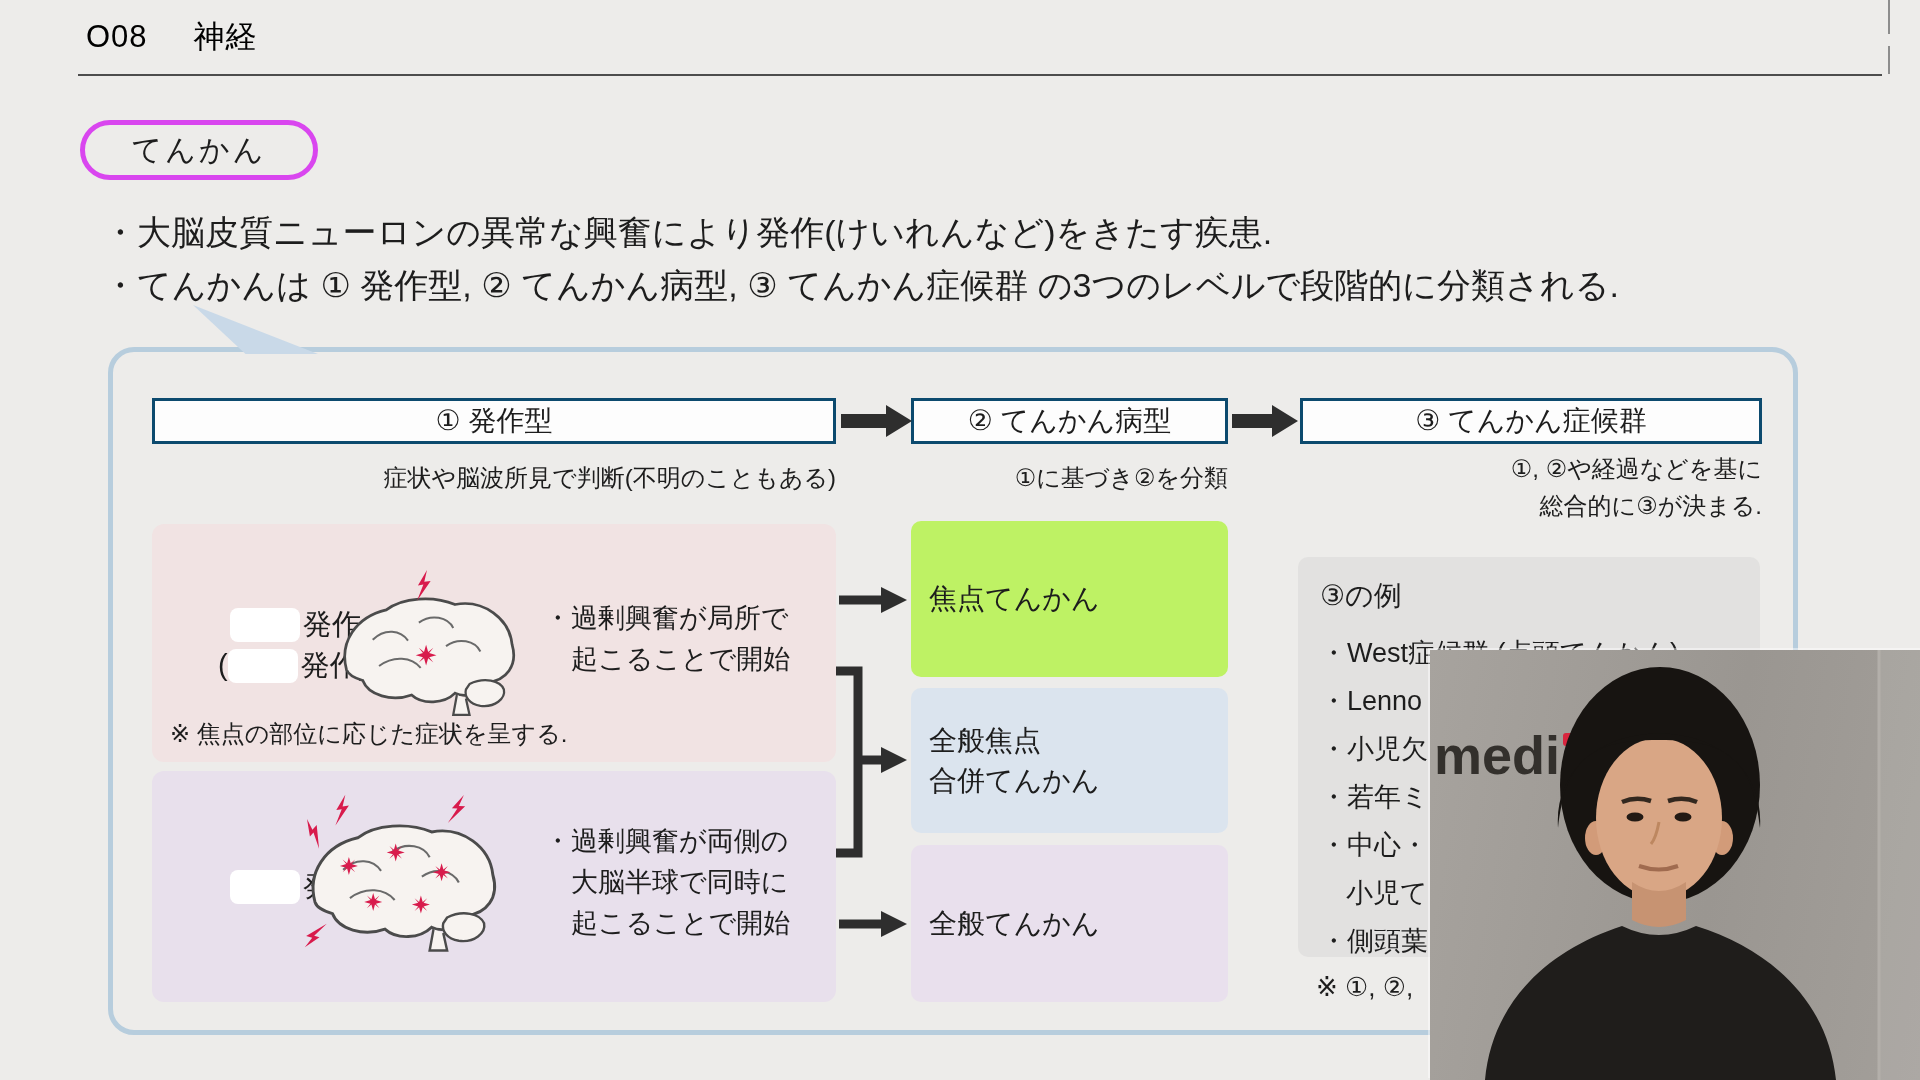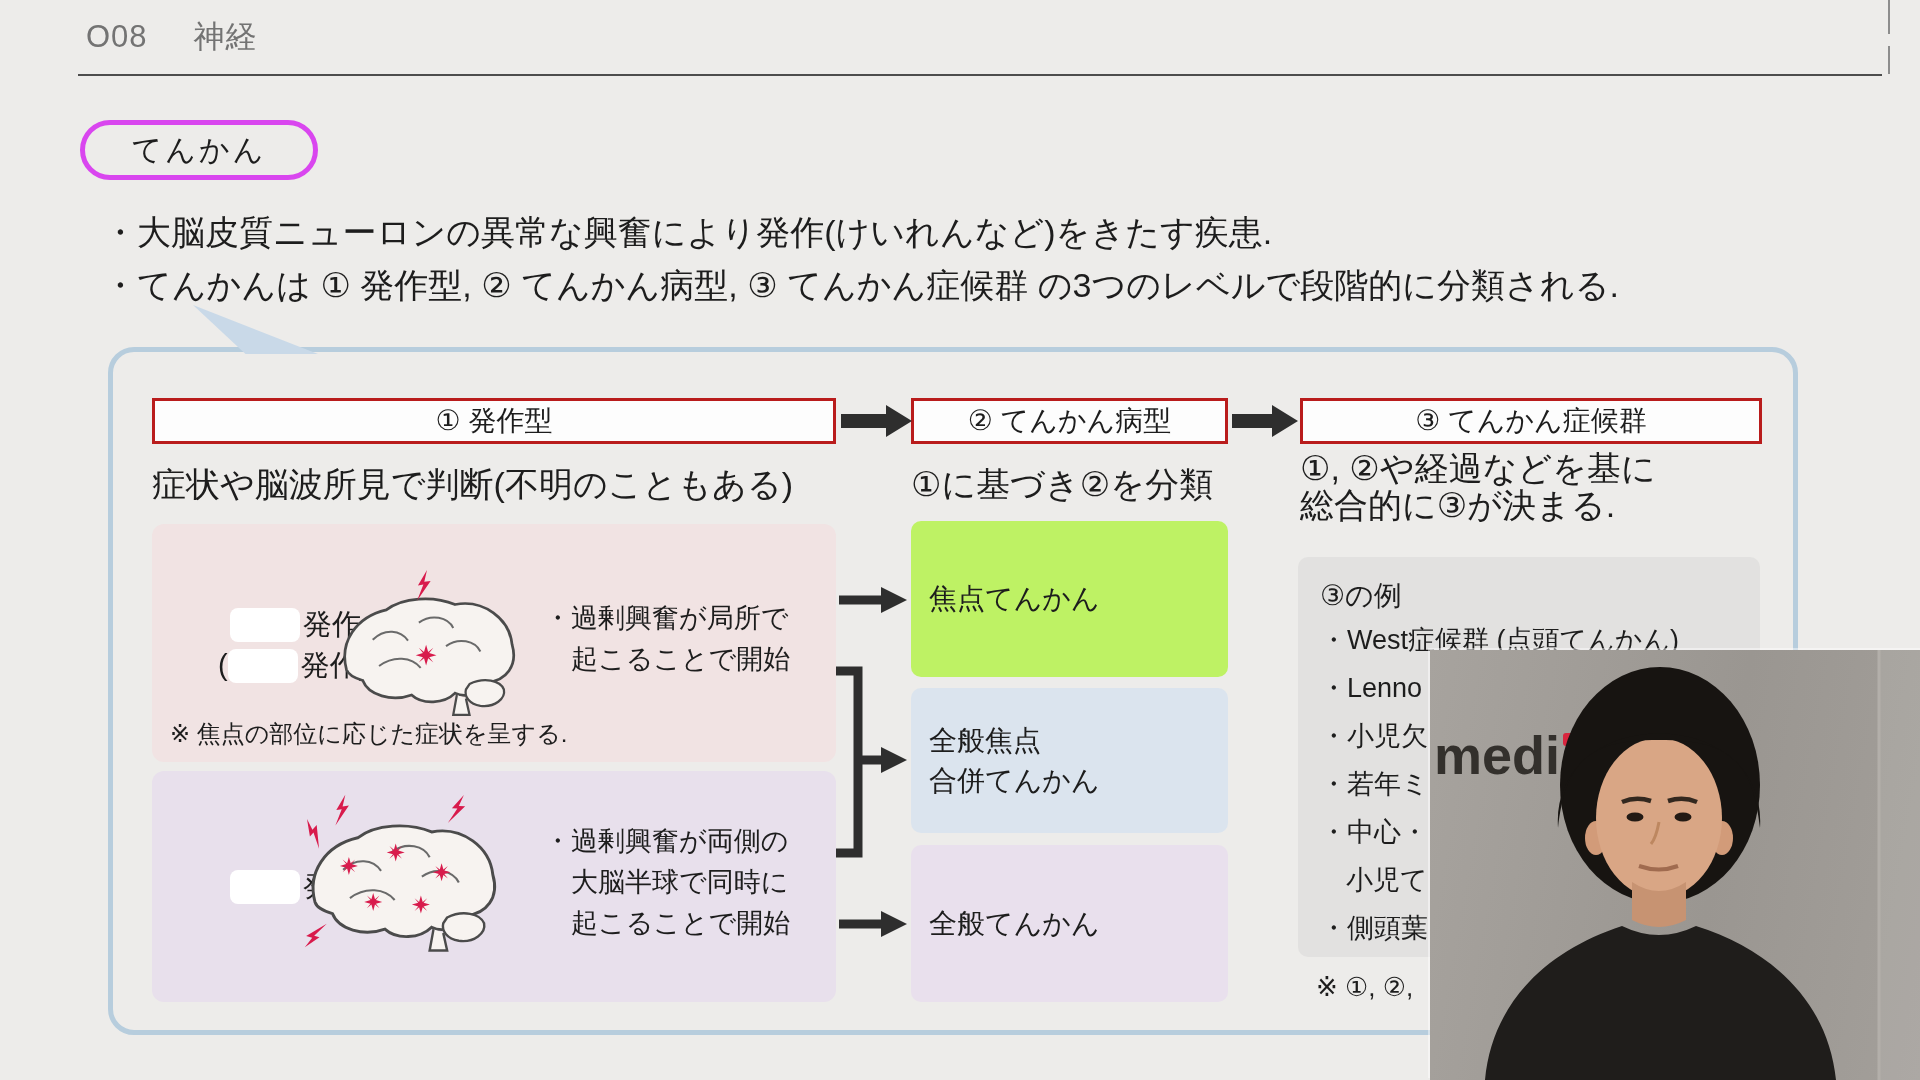--- a/index.html
+++ b/index.html
@@ -3,21 +3,21 @@
 <meta charset="utf-8">
 <style>
   * { box-sizing: border-box; }
   html,body { margin:0; padding:0; background:#edecea; }
   .stage {
     position:relative; width:1920px; height:1080px; overflow:hidden;
     background:#edecea; color:#1d1d1d;
     font-family:"Liberation Sans","DejaVu Sans",sans-serif;
   }
   
-  .page-header { position:absolute; left:86px; top:16px; font-size:31px; letter-spacing:1px; color:#737373; }
+  .page-header { position:absolute; left:86px; top:16px; font-size:31px; letter-spacing:1px; color:#000000; }
   .page-header .code { margin-right:46px; }
   .header-rule { position:absolute; left:78px; top:74px; width:1804px; height:2px; background:#4d4d4d; }
   .tick { position:absolute; left:1888px; width:2px; background:#8d8d8d; }
   .tick1 { top:0; height:34px; }
   .tick2 { top:46px; height:28px; }
   
   .topic-pill {
     position:absolute; left:80px; top:120px; width:238px; height:60px;
     border:5px solid #d946ef; border-radius:32px;
     display:flex; align-items:center; justify-content:center;
@@ -33,27 +33,27 @@
     background:#c9d9e8; clip-path:polygon(0 0, 42% 100%, 100% 100%); z-index:3;
   }
   
   .main-box {
     position:absolute; left:108px; top:347px; width:1690px; height:688px;
     border:5px solid #b7cddd; border-radius:26px; z-index:1;
   }
   
   .step-box {
     position:absolute; top:398px; height:46px; background:#fdfdfd;
-    border:3px solid #b91c1c; display:flex; align-items:center; justify-content:center;
+    border:3px solid #0c4a6e; display:flex; align-items:center; justify-content:center;
     font-size:28px; z-index:2; white-space:nowrap;
   }
   .s1 { left:152px; width:684px; }
   .s2 { left:911px; width:317px; }
   .s3 { left:1300px; width:462px; }
-  .caption { position:absolute; font-size:34px; text-align:left; z-index:2; }
+  .caption { position:absolute; font-size:24px; text-align:right; z-index:2; }
   .c1 { left:152px; top:462px; width:684px; }
   .c2 { left:911px; top:462px; width:317px; }
   .c3 { left:1300px; top:450px; width:462px; line-height:37px; }
   
   .focal-box {
     position:absolute; left:152px; top:524px; width:684px; height:238px;
     background:#f1e3e3; border-radius:12px; z-index:2;
   }
   .gen-box {
     position:absolute; left:152px; top:771px; width:684px; height:231px;
@@ -83,21 +83,21 @@
   }
   .t1 { top:521px; height:156px; background:#bef264; }
   .t2 { top:688px; height:145px; background:#dbe4ee; }
   .t3 { top:845px; height:157px; background:#e9e0ed; }
   
   .examples-box {
     position:absolute; left:1298px; top:557px; width:462px; height:400px;
     background:#e2e1e0; border-radius:10px; padding:20px 0 0 22px;
     font-size:27px; z-index:2; overflow:hidden;
   }
-  .examples-title { font-size:28px; margin-bottom:1px; }
+  .examples-title { font-size:28px; margin-bottom:14px; }
   .examples-box ul { margin:0; padding:0; list-style:none; }
   .examples-box li { line-height:48px; white-space:nowrap; }
   .examples-box li.indent { padding-left:26px; }
   .examples-footnote { position:absolute; left:1316px; top:972px; font-size:26px; z-index:2; white-space:nowrap; }
   
   .arrows { position:absolute; left:0; top:0; z-index:4; pointer-events:none; }
   
   .webcam {
     position:absolute; left:1430px; top:650px; width:544px; height:430px;
     background:linear-gradient(100deg,#a7a39e 0%, #9a9691 52%, #a5a19c 100%);

